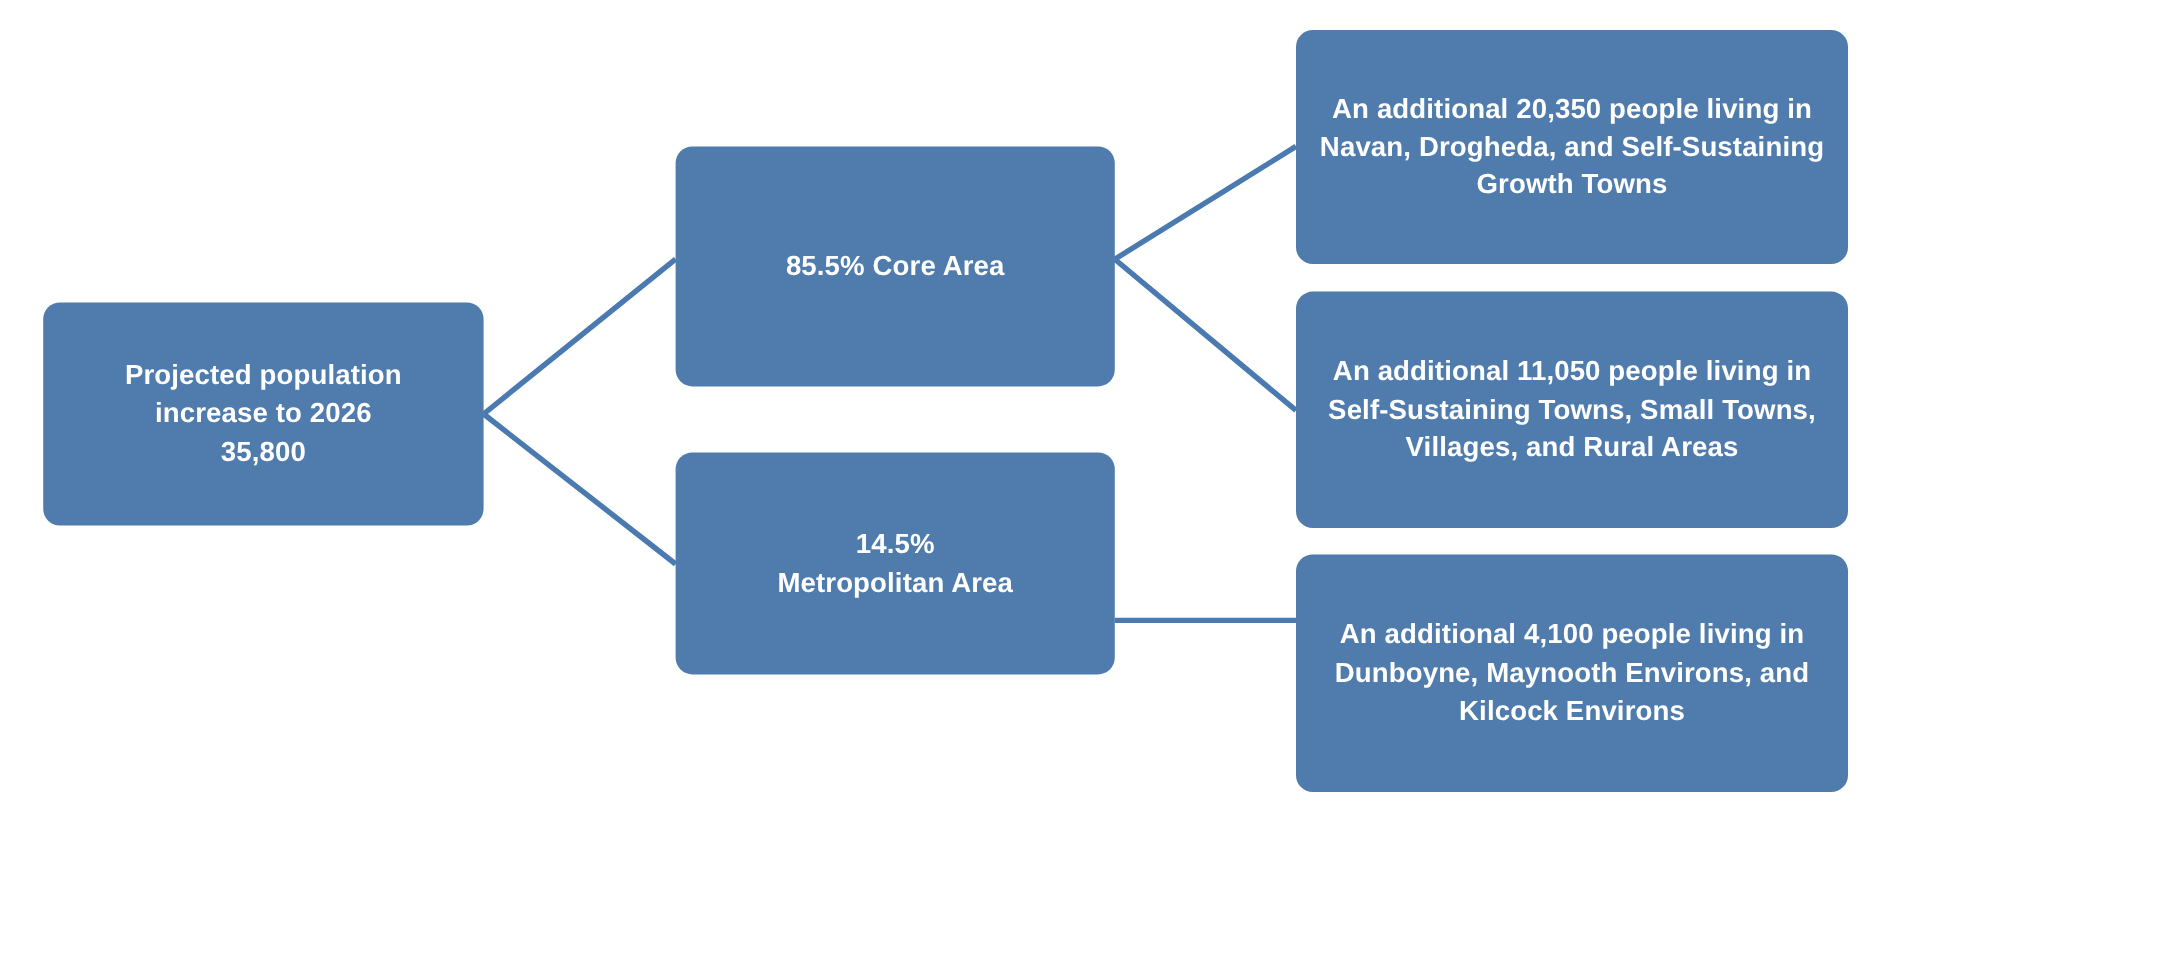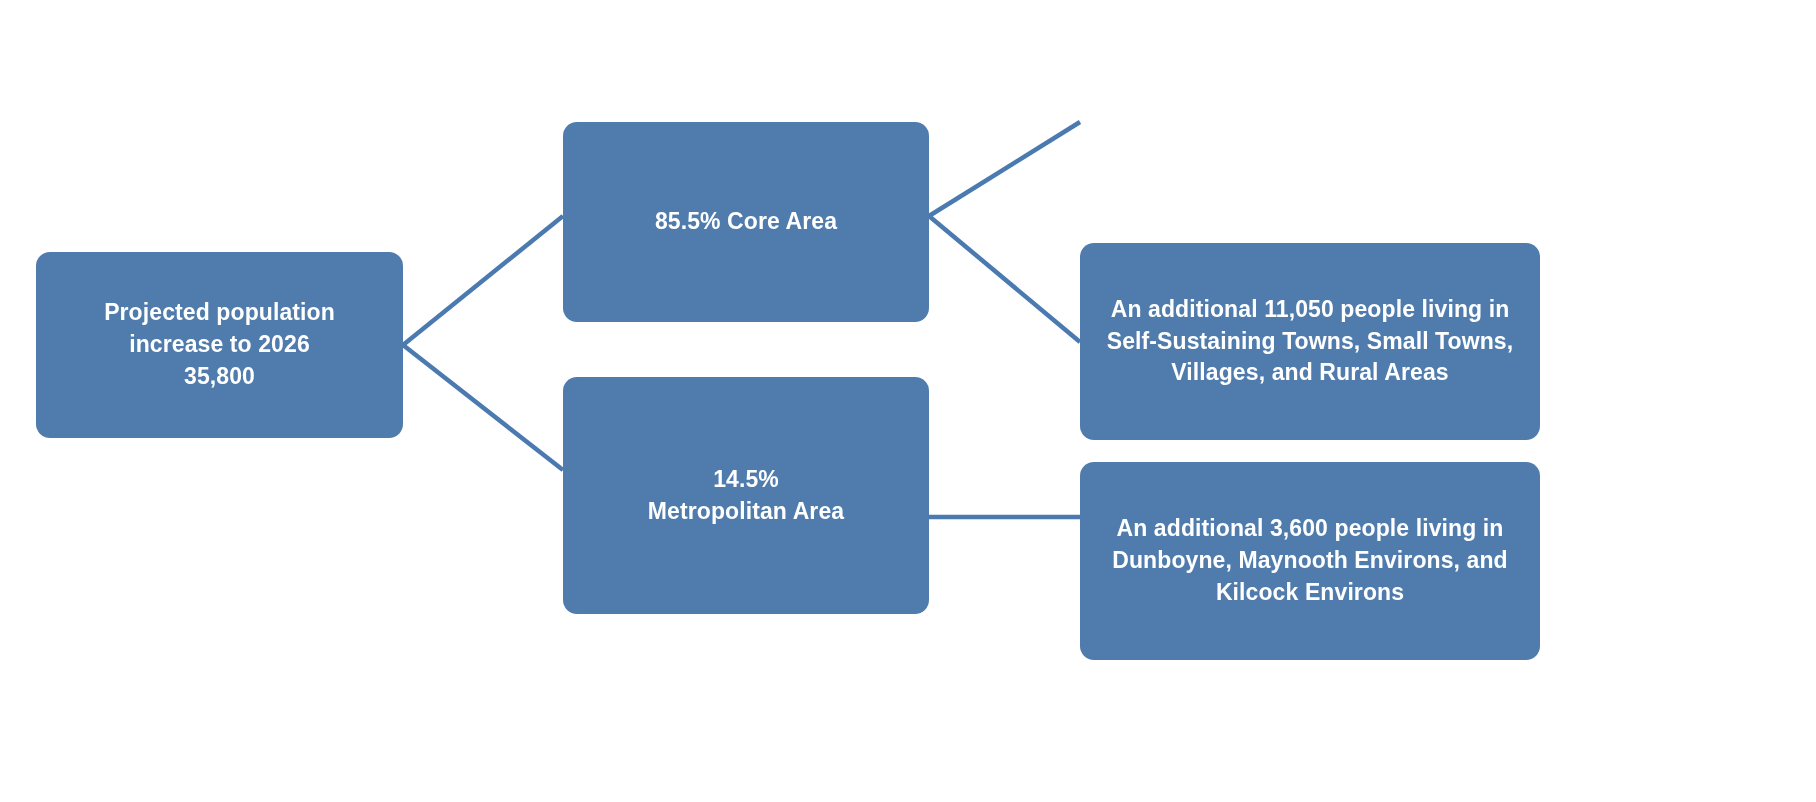--- a/index.html
+++ b/index.html
@@ -58,21 +58,21 @@
     left: 563px;
     top: 122px;
     width: 366px;
     height: 200px;
     font-size: 23px;
   }
   #node-metro {
     left: 563px;
     top: 377px;
     width: 366px;
-    height: 237px;
+    height: 185px;
     font-size: 23px;
   }
   
   #node-leaf-1 {
     left: 1080px;
     top: 25px;
     width: 460px;
     height: 195px;
     font-size: 23px;
   }
@@ -117,22 +117,25 @@
 
   <div class="node" id="node-core">
     <span class="label">85.5% Core Area</span>
   </div>
 
   <div class="node" id="node-metro">
     <span class="label">14.5%
 Metropolitan Area</span>
   </div>
 
+  <div class="node" id="node-leaf-1">
+    <span class="label">An additional 20,350 people living in Navan, Drogheda, and Self-Sustaining Growth Towns</span>
+  </div>
 
   <div class="node" id="node-leaf-2">
     <span class="label">An additional 11,050 people living in Self-Sustaining Towns, Small Towns, Villages, and Rural Areas</span>
   </div>
 
   <div class="node" id="node-leaf-3">
-    <span class="label">An additional 3,600 people living in Dunboyne, Maynooth Environs, and Kilcock Environs</span>
+    <span class="label">An additional 4,100 people living in Dunboyne, Maynooth Environs, and Kilcock Environs</span>
   </div>
 
 </div>
 
 </body></html>

